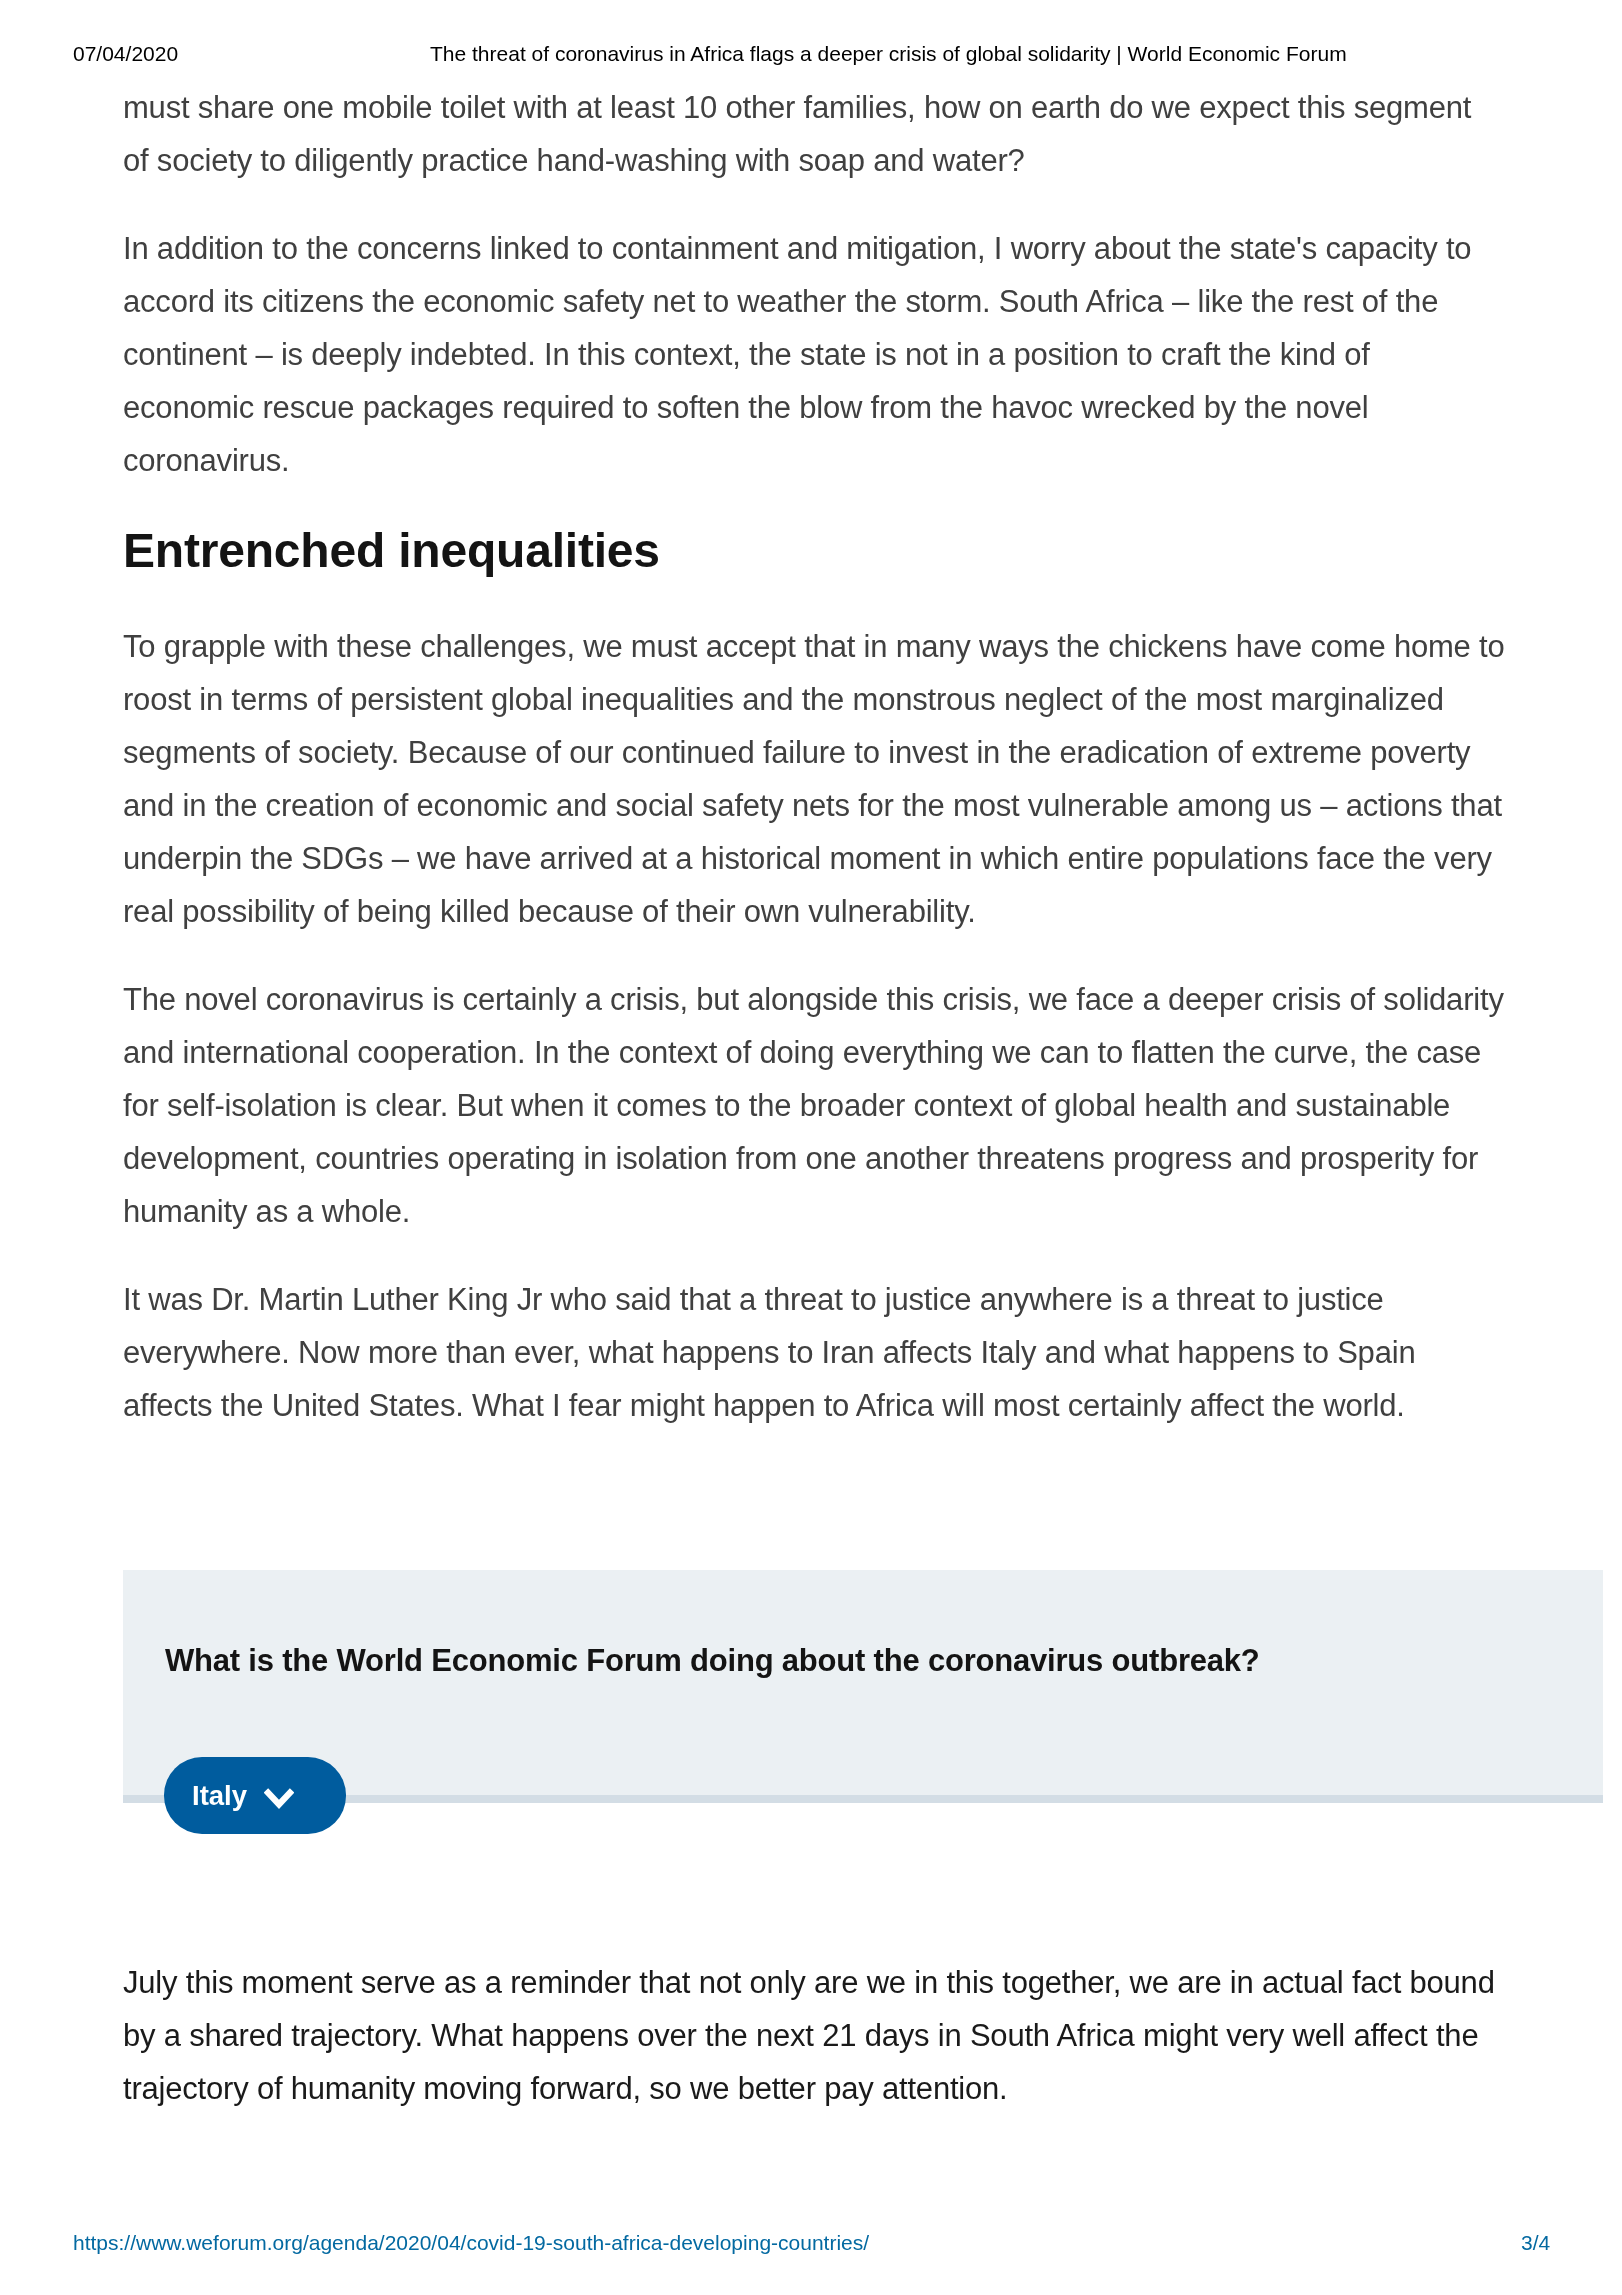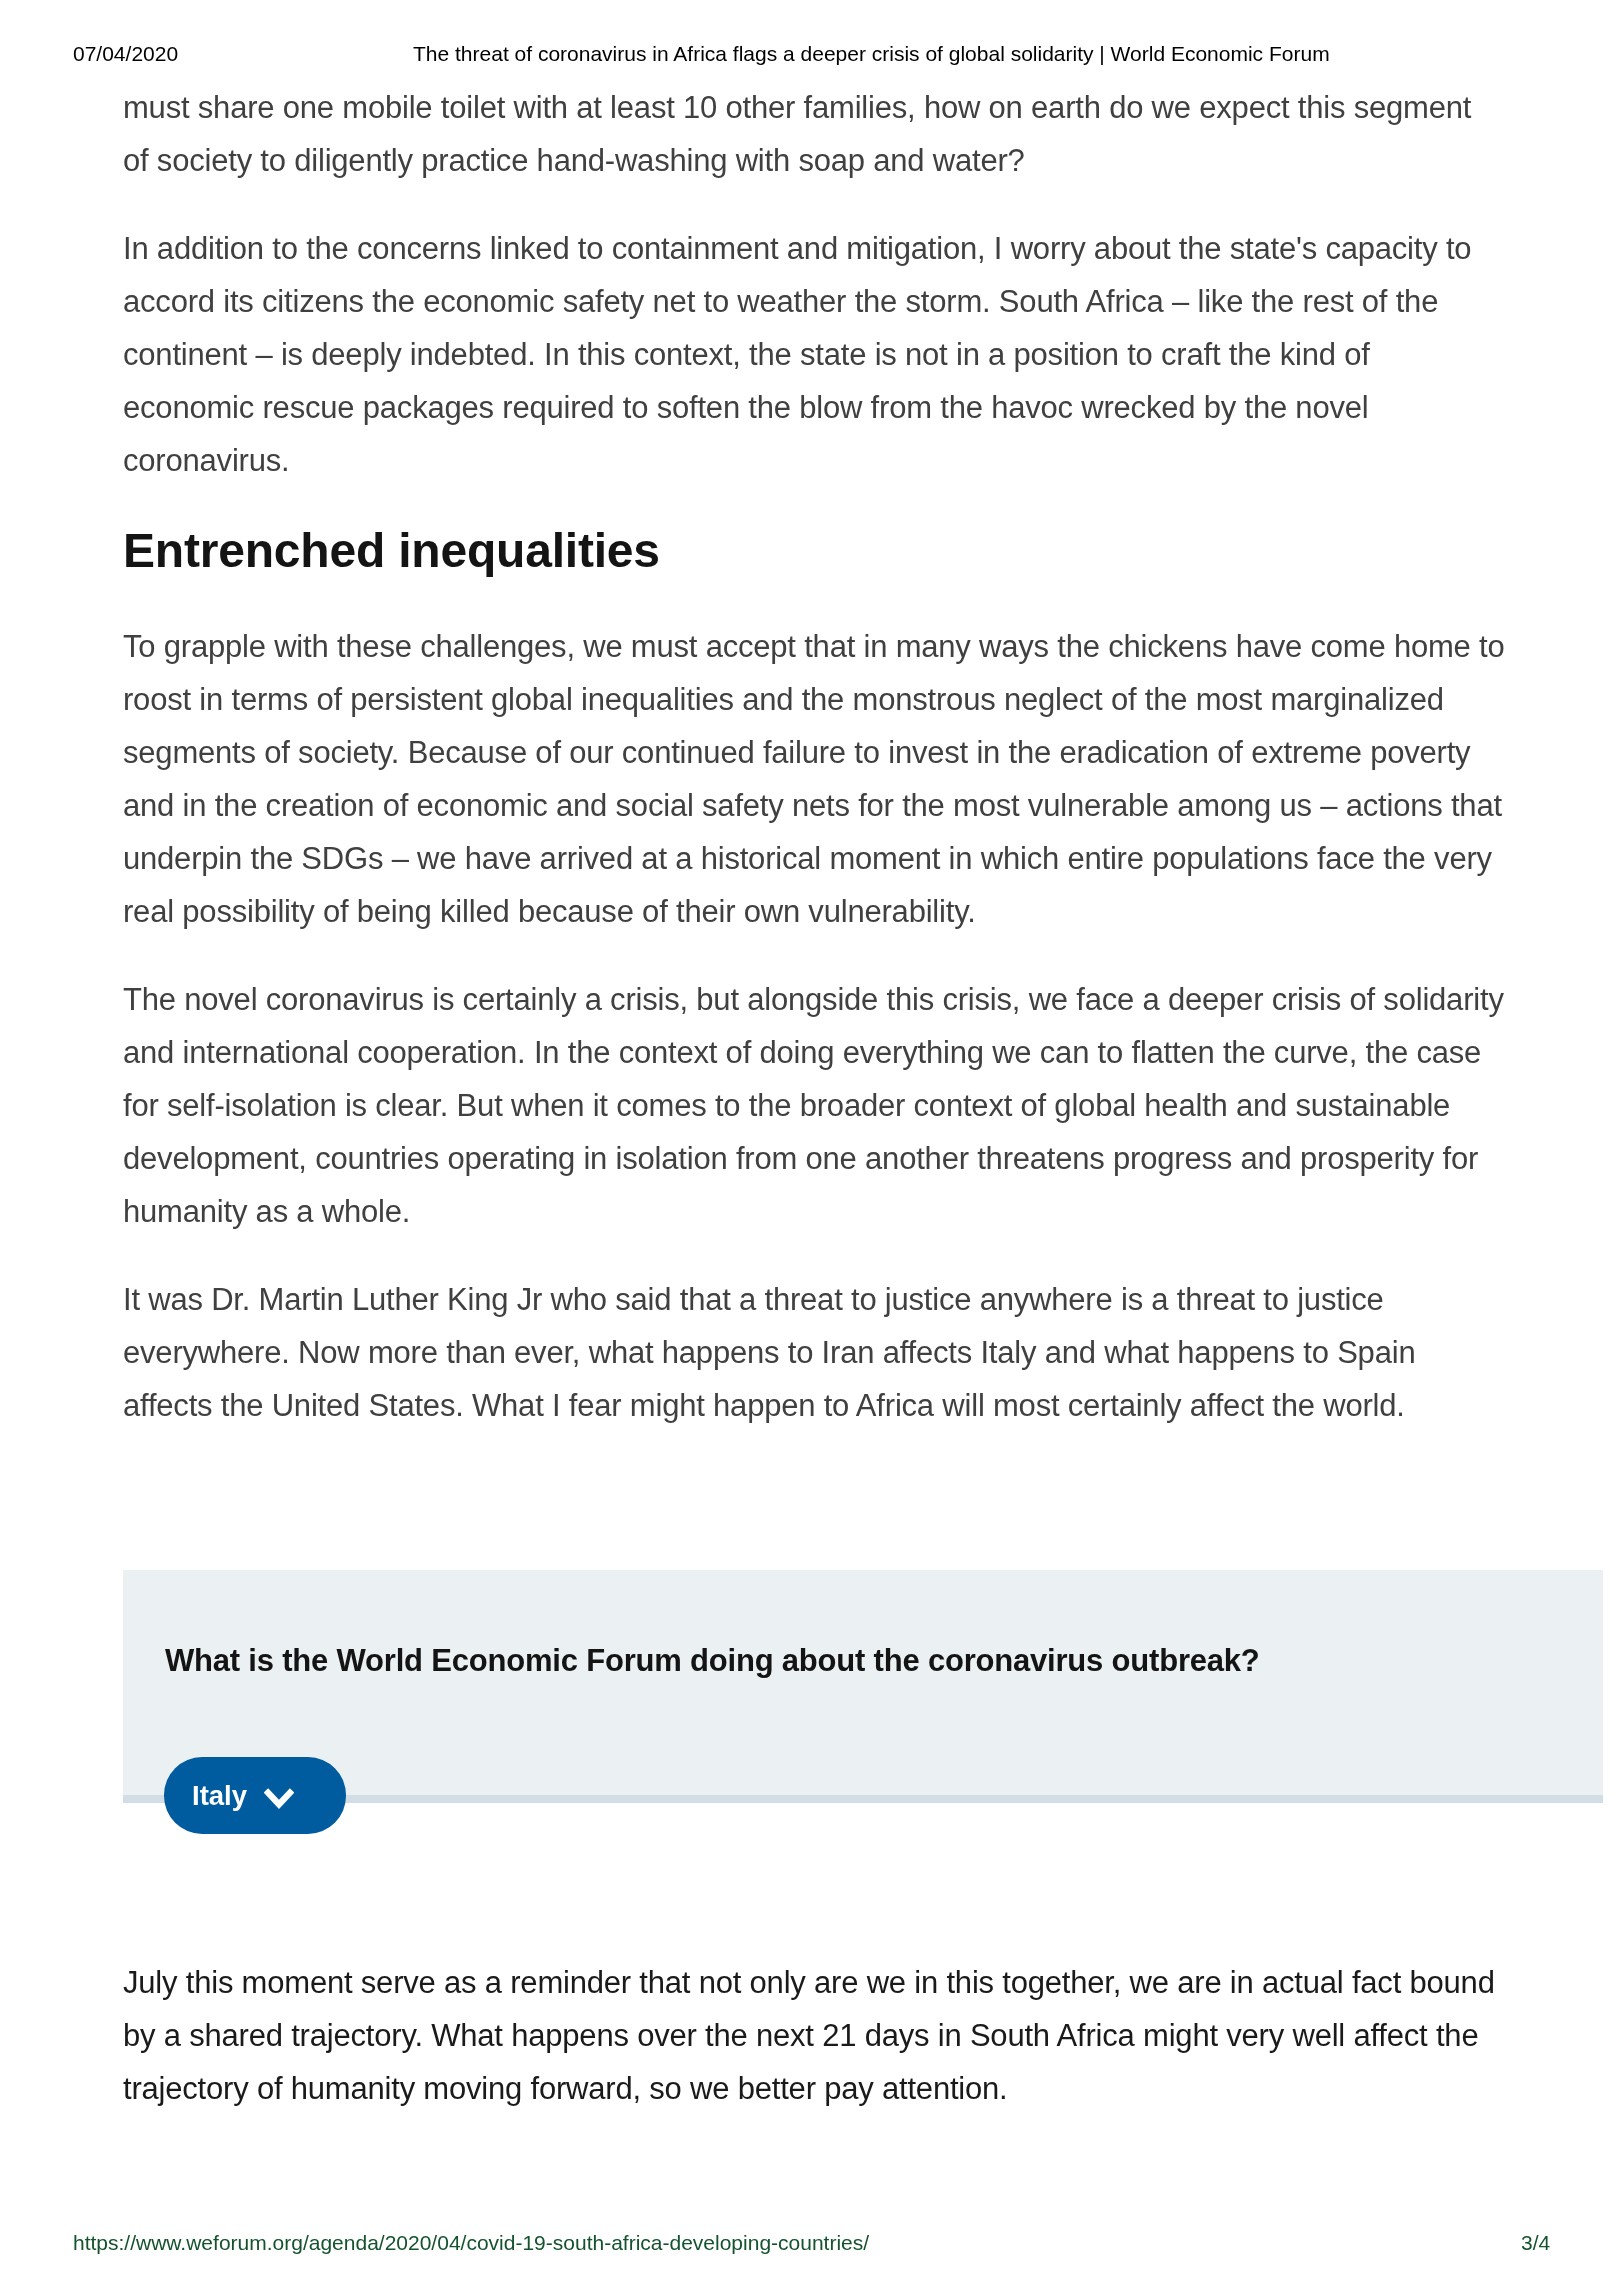--- a/index.html
+++ b/index.html
@@ -25,33 +25,33 @@
       line-height: 25px;
       color: #000000;
     }
     .print-header .date {
       position: absolute;
       left: 73px;
       top: 0;
     }
     .print-header .title {
       position: absolute;
-      left: 413px;
+      left: 430px;
       top: 0;
       white-space: nowrap;
     }
     .print-footer {
       position: absolute;
       top: 2230px;
       left: 0;
       width: 1622px;
       height: 25px;
       font-size: 21px;
       line-height: 25px;
-      color: #14532d;
+      color: #0369a1;
     }
     .print-footer .url {
       position: absolute;
       left: 73px;
       top: 0;
       white-space: nowrap;
     }
     .print-footer .page-num {
       position: absolute;
       left: 1521px;

